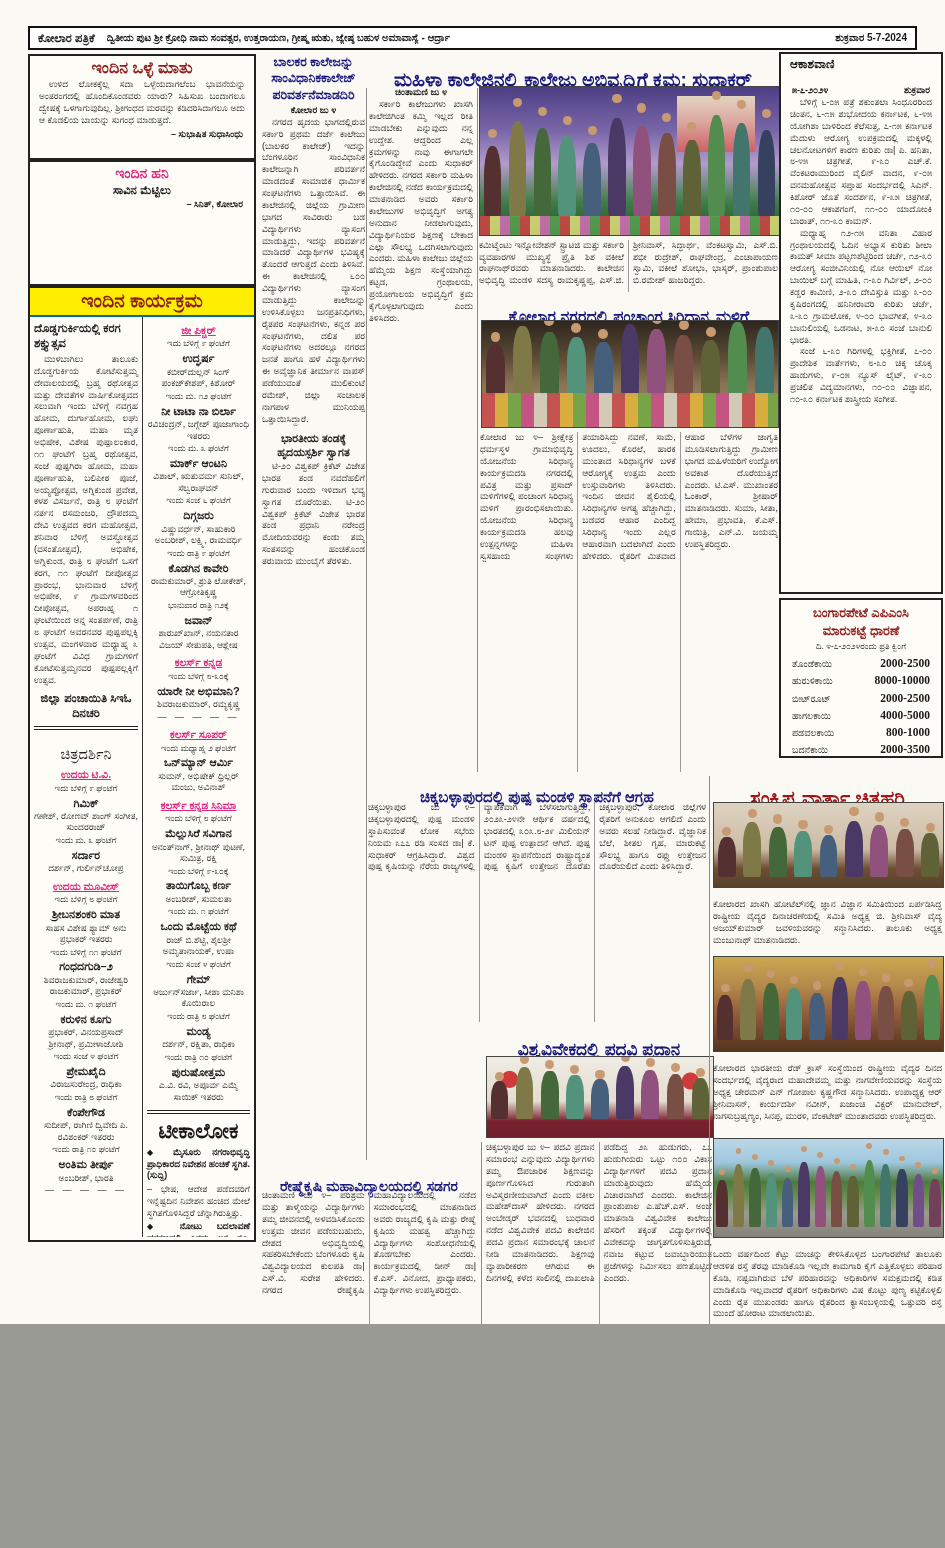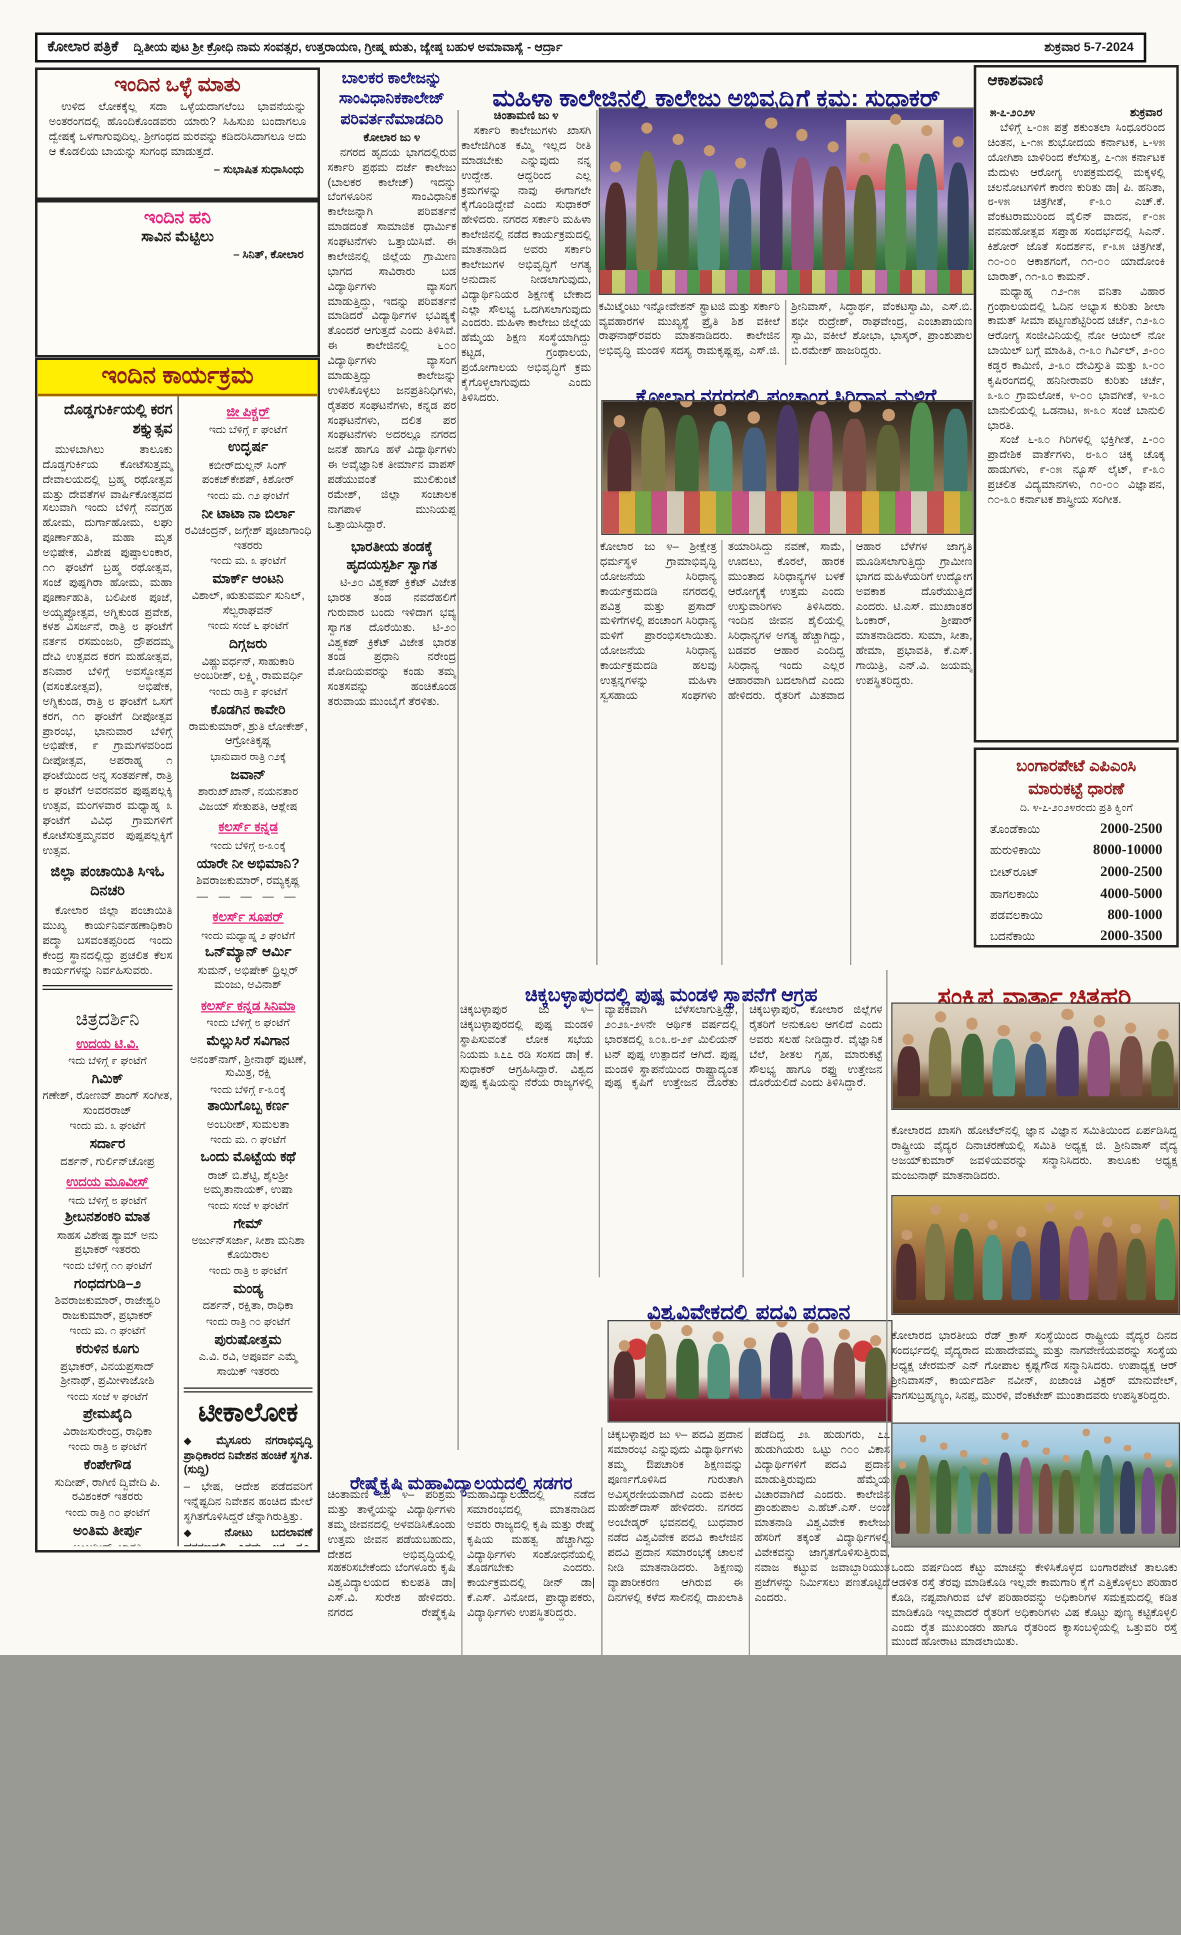--- a/index.html
+++ b/index.html
@@ -20,25 +20,25 @@
   #market{left:779px;top:598px;width:164px;height:160px;}
   .h-goodword{font-size:16px;font-weight:bold;text-align:center;color:#8e1d1d;margin:1px 0 2px;}
   .h-hani{font-size:14px;font-weight:bold;text-align:center;color:#e0257f;margin:1px 0 0;}
   .sub-hani{font-size:11.5px;font-weight:bold;text-align:center;margin:2px 0;}
   .body{font-size:9px;line-height:1.32;margin:0;}
   .j{text-align:justify;}
   .ind{text-indent:10px;}
   .sign{font-size:9px;font-weight:bold;text-align:right;margin:2px 2px 0 0;}
   
   .prog-head{background:#ffee00;color:#8e1d1d;font-size:19px;font-weight:bold;text-align:center;
-             margin:0;padding:2px 0 3px;border-bottom:2px solid #a16207;}
+             margin:0;padding:2px 0 3px;border-bottom:2px solid #0369a1;}
   .prog-cols{display:flex;height:calc(100% - 32px);}
   .prog-col{width:50%;padding:2px 4px;box-sizing:border-box;overflow:hidden;}
   .prog-col + .prog-col{border-left:1.5px solid #333;}
-  .art-h{font-size:11.5px;font-weight:bold;text-align:right;margin:2px 0 3px;line-height:1.3;}
+  .art-h{font-size:11.5px;font-weight:bold;text-align:left;margin:2px 0 3px;line-height:1.3;}
   .mid-h{font-size:11.5px;font-weight:bold;text-align:center;margin:5px 0 2px;line-height:1.3;}
   .cinema-h{font-size:14.5px;font-weight:normal;text-align:center;margin:5px 0 2px;
             border-top:4px double #222;padding-top:16px;}
   .li{text-align:center;line-height:1.28;margin:1px 0;}
   .li-channel{color:#e0257f;font-weight:bold;text-decoration:underline;font-size:10.5px;margin-top:5px;}
   .li-time{font-size:8.5px;}
   .li-title{font-weight:bold;font-size:11px;line-height:1.22;margin-top:3px;}
   .li-cast{font-size:9px;}
   .li-dash{letter-spacing:3px;font-size:9px;color:#333;}
   .teeka-h{font-size:21px;font-weight:bold;text-align:center;margin:7px 0 4px;
@@ -142,21 +142,20 @@
     <p class="sign">– ಸಿನಿತ್, ಕೋಲಾರ</p>
   </section>
 
   <section class="box" id="programs">
     <h2 class="prog-head">ಇಂದಿನ ಕಾರ್ಯಕ್ರಮ</h2>
     <div class="prog-cols">
       <div class="prog-col">
         <h3 class="art-h">ದೊಡ್ಡಗುರ್ಕಿಯಲ್ಲಿ ಕರಗ ಶಕ್ತ್ಯುತ್ಸವ</h3>
         <p class="body j ind">ಮುಳಬಾಗಿಲು ತಾಲೂಕು ದೊಡ್ಡಗುರ್ಕಿಯ ಕೋಟೆಸುತ್ತಮ್ಮ ದೇವಾಲಯದಲ್ಲಿ ಬ್ರಹ್ಮ ರಥೋತ್ಸವ ಮತ್ತು ದೇವತೆಗಳ ವಾರ್ಷಿಕೋತ್ಸವದ ಸಲುವಾಗಿ ಇಂದು ಬೆಳಿಗ್ಗೆ ನವಗ್ರಹ ಹೋಮ, ದುರ್ಗಾಹೋಮ, ಲಘು ಪೂರ್ಣಾಹುತಿ, ಮಹಾ ಮೃತ ಅಭಿಷೇಕ, ವಿಶೇಷ ಪುಷ್ಪಾಲಂಕಾರ, ೧೧ ಘಂಟೆಗೆ ಬ್ರಹ್ಮ ರಥೋತ್ಸವ, ಸಂಜೆ ಪುಷ್ಪಗಿರಾ ಹೋಮ, ಮಹಾ ಪೂರ್ಣಾಹುತಿ, ಬಲಿಪೀಠ ಪೂಜೆ, ಅಯ್ಯಪ್ಪೋತ್ಸವ, ಅಗ್ನಿಕುಂಡ ಪ್ರವೇಶ, ಕಳಶ ವಿಸರ್ಜನೆ, ರಾತ್ರಿ ೮ ಘಂಟೆಗೆ ನರ್ತನ ರಸಮಂಜರಿ, ದ್ರೌಪದಮ್ಮ ದೇವಿ ಉತ್ಸವದ ಕರಗ ಮಹೋತ್ಸವ, ಶನಿವಾರ ಬೆಳಿಗ್ಗೆ ಅವಸ್ಥೋತ್ಸವ (ವಸಂತೋತ್ಸವ), ಅಭಿಷೇಕ, ಅಗ್ನಿಕುಂಡ, ರಾತ್ರಿ ೮ ಘಂಟೆಗೆ ಒಸಗೆ ಕರಗ, ೧೧ ಘಂಟೆಗೆ ದೀಪೋತ್ಸವ ಪ್ರಾರಂಭ, ಭಾನುವಾರ ಬೆಳಿಗ್ಗೆ ಅಭಿಷೇಕ, ೯ ಗ್ರಾಮಗಳವರಿಂದ ದೀಪೋತ್ಸವ, ಅಪರಾಹ್ನ ೧ ಘಂಟೆಯಿಂದ ಅನ್ನ ಸಂತರ್ಪಣೆ, ರಾತ್ರಿ ೮ ಘಂಟೆಗೆ ಅವರನವರ ಪುಷ್ಪಪಲ್ಲಕ್ಕಿ ಉತ್ಸವ, ಮಂಗಳವಾರ ಮಧ್ಯಾಹ್ನ ೩ ಘಂಟೆಗೆ ವಿವಿಧ ಗ್ರಾಮಗಳಿಗೆ ಕೋಟೆಸುತ್ತಮ್ಮನವರ ಪುಷ್ಪಪಲ್ಲಕ್ಕಿಗೆ ಉತ್ಸವ.</p>
         <h3 class="mid-h">ಜಿಲ್ಲಾ ಪಂಚಾಯಿತಿ ಸಿಇಓ ದಿನಚರಿ</h3>
-        <p class="body j ind">ಕೋಲಾರ ಜಿಲ್ಲಾ ಪಂಚಾಯಿತಿ ಮುಖ್ಯ ಕಾರ್ಯನಿರ್ವಹಣಾಧಿಕಾರಿ ಪದ್ಮಾ ಬಸವಂತಪ್ಪರಿಂದ ಇಂದು ಕೇಂದ್ರ ಸ್ಥಾನದಲ್ಲಿದ್ದು ಪ್ರಚಲಿತ ಕೆಲಸ ಕಾರ್ಯಗಳನ್ನು ನಿರ್ವಹಿಸುವರು.</p>
         <h3 class="cinema-h">ಚಿತ್ರದರ್ಶಿನಿ</h3>
         <div>
 
         <div class="li li-channel">ಉದಯ ಟಿ.ವಿ.</div>
             <div class="li li-time">ಇದು ಬೆಳಿಗ್ಗೆ ೯ ಘಂಟೆಗೆ</div>
             <div class="li li-title">ಗಿಮಿಕ್</div>
             <div class="li li-cast">ಗಣೇಶ್, ರೋಣವ್ ಶಾಂಗ್ ಸಂಗೀತ, ಸುಂದರರಾಜ್</div>
             <div class="li li-time">ಇಂದು ಮ. ೩ ಘಂಟೆಗೆ</div>
             <div class="li li-title">ಸರ್ದಾರ</div>
             <div class="li li-cast">ದರ್ಶನ್, ಗುರ್ಲಿನ್‌ಚೋಪ್ರ</div>

